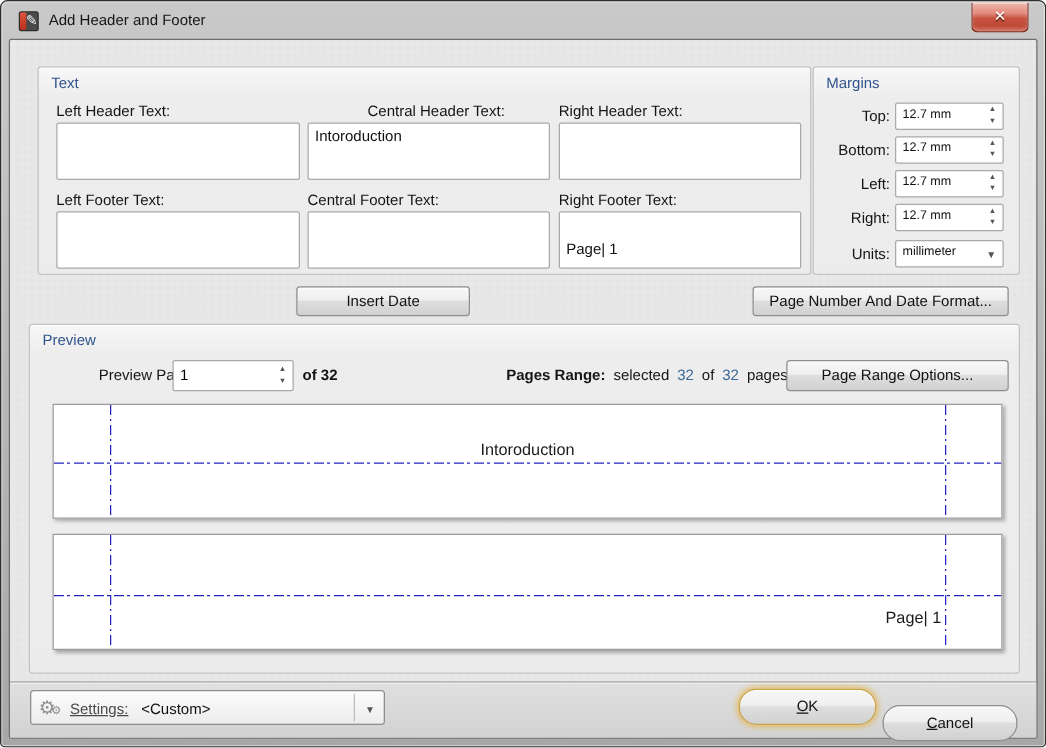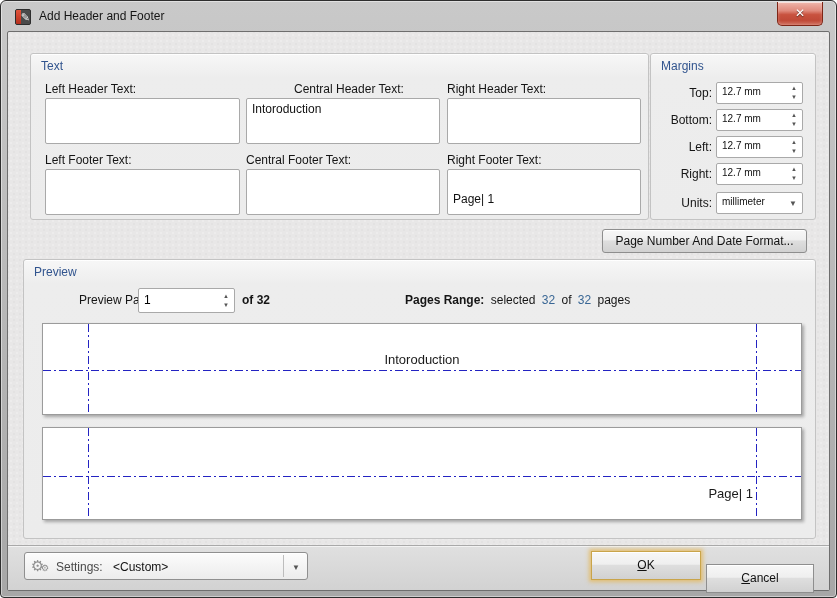--- a/index.html
+++ b/index.html
@@ -96,27 +96,27 @@
 
   
   .footer-band { position:absolute; left:0; right:0; top:513px; bottom:0;
     background:linear-gradient(#e0e0e0,#d2d2d2); border-top:1px solid #a9a9a9;
     box-shadow:inset 0 1px 0 rgba(255,255,255,0.6); }
   .settings-combo { position:absolute; left:16px; top:6px; width:284px; height:28px;
     background:linear-gradient(#fcfcfc,#ececec); border:1px solid #8f8f8f; border-radius:3px;
     box-shadow:inset 0 1px 0 #fff; }
   .settings-combo .gear { position:absolute; left:6px; top:4px; font-size:15px; color:#8f8f8f; }
   .settings-combo .gear-small { position:absolute; left:16px; top:10px; font-size:9px; color:#8f8f8f; }
-  .settings-combo .s-label { position:absolute; left:31px; top:7px; font-size:12px; color:#4a4a4a; }
+  .settings-combo .s-label { position:absolute; left:31px; top:7px; font-size:12px; color:#4a4a4a;text-decoration:underline; }
   .settings-combo .s-value { position:absolute; left:88px; top:7px; font-size:12px; color:#111; }
   .settings-combo .arrow-sect { position:absolute; right:0; top:2px; bottom:2px; width:24px;
     border-left:1px solid #bdbdbd; }
   .settings-combo .arrow-sect span { position:absolute; left:8px; top:8px; font-size:8px; color:#555; }
 
-  .dlg-btn { position:absolute; top:5px; height:29px; border:1px solid #8e8e8e; border-radius:0;
+  .dlg-btn { position:absolute; top:5px; height:29px; border:1px solid #8e8e8e; border-radius:14px;
     background:linear-gradient(#f7f7f7,#efefef 45%,#dedede 50%,#d1d1d1);
     box-shadow:inset 0 1px 0 #ffffff; font-size:12px; color:#111;
     text-align:center; line-height:27px; cursor:default; }
   .ok-btn { left:583px; width:110px; border-color:#c9a44a;
     box-shadow:0 0 4px 2px rgba(228,186,96,0.85), inset 0 1px 0 #ffffff; }
   .cancel-btn { left:698px; width:108px;margin-top:13px; }
   .u { text-decoration:underline; }
 </style>
 </head>
 <body>
@@ -217,20 +217,21 @@
 
       <div class="mrow" style="top:138px;">
         <span class="mlabel">Units:</span>
         <div class="spinbox">
           <span class="spin-val">millimeter</span>
           <span class="combo-arrow-glyph">▼</span>
         </div>
       </div>
     </div>
 
+    <div class="btn" style="left:229px;top:197px;width:139px;">Insert Date</div>
     <div class="btn" style="left:594px;top:197px;width:205px;">Page Number And Date Format...</div>
 
     <div class="group preview-group">
       <span class="group-label">Preview</span>
 
       <span class="pv-label" style="left:55px;top:33px;">Preview Page</span>
 
       <div class="pv-spin">
         <span class="spin-val">1</span>
         <div class="spin-arrows">
@@ -243,20 +244,21 @@
 
       <div class="pages-range">
         <span class="bold">Pages Range:</span>
         <span>selected</span>
         <span class="blue-num">32</span>
         <span>of</span>
         <span class="blue-num">32</span>
         <span>pages</span>
       </div>
 
+      <div class="btn" style="left:605px;top:28px;width:178px;height:25px;line-height:23px;">Page Range Options...</div>
 
       <div class="page-panel panel-top">
         <div class="vguide vg-left"></div>
         <div class="vguide vg-right"></div>
         <div class="hguide" style="top:46px;"></div>
         <div class="pv-header-text">Intoroduction</div>
       </div>
 
       <div class="page-panel panel-bottom">
         <div class="vguide vg-left"></div>

